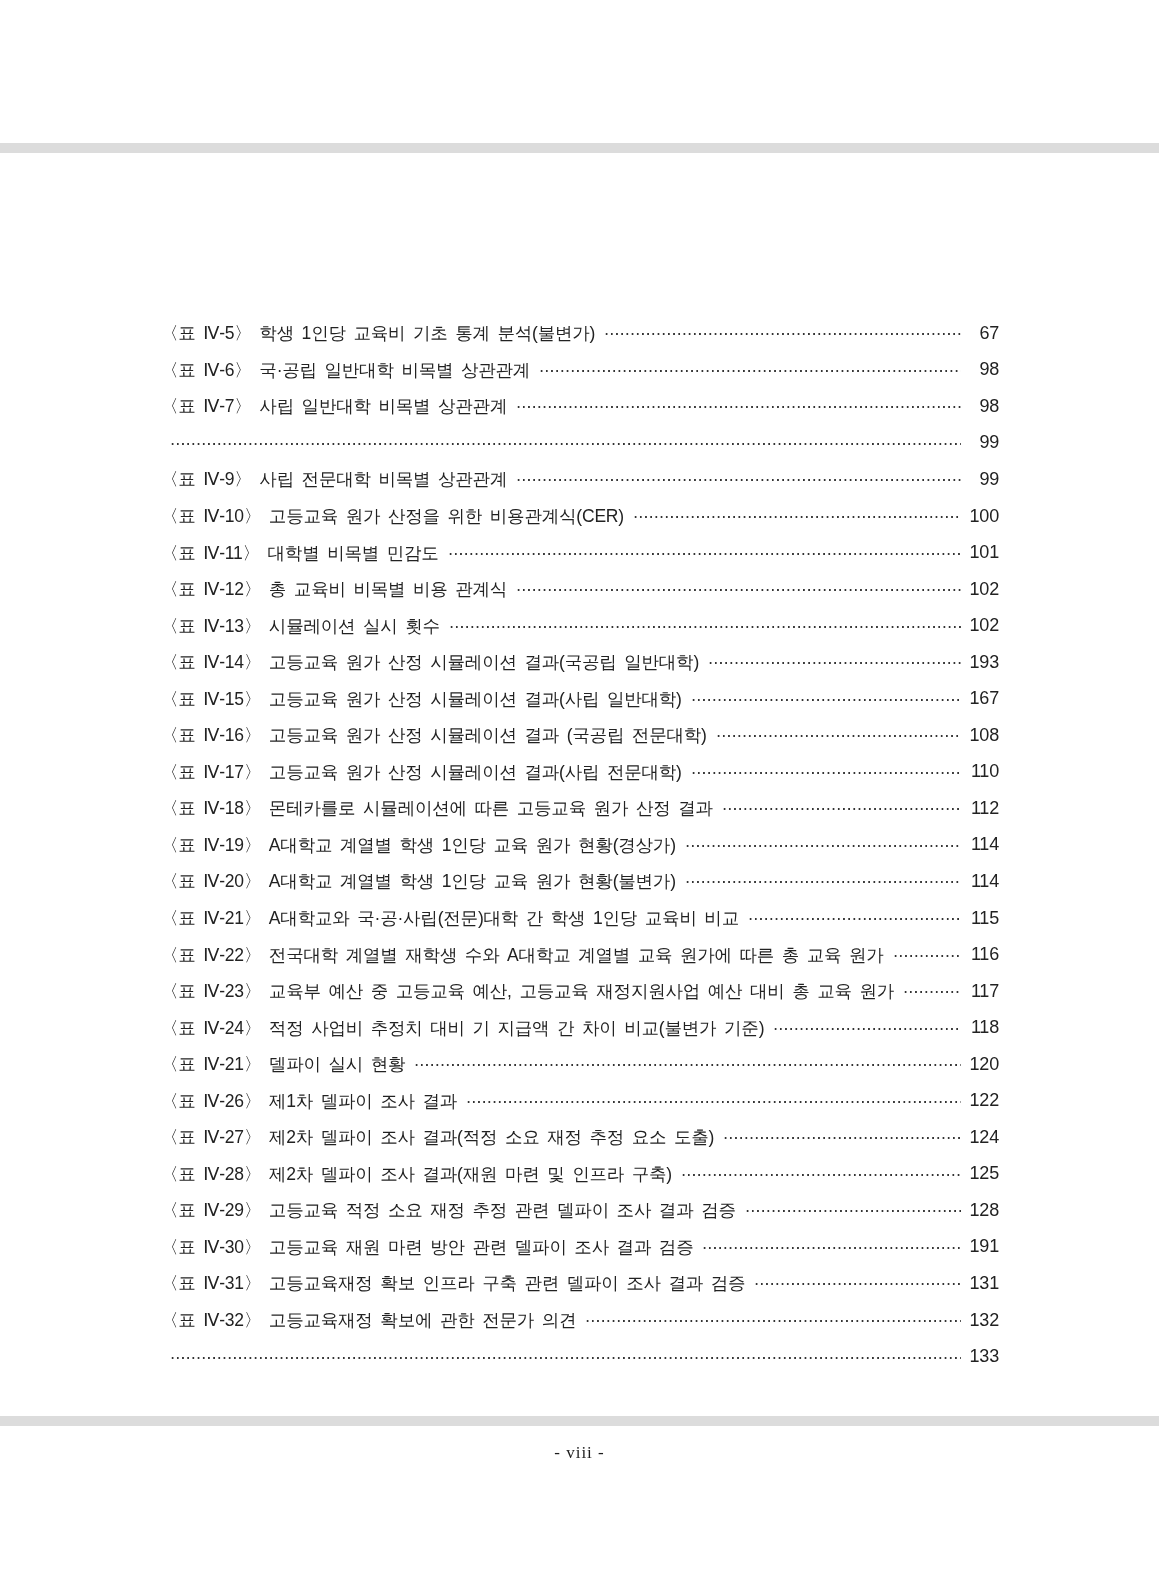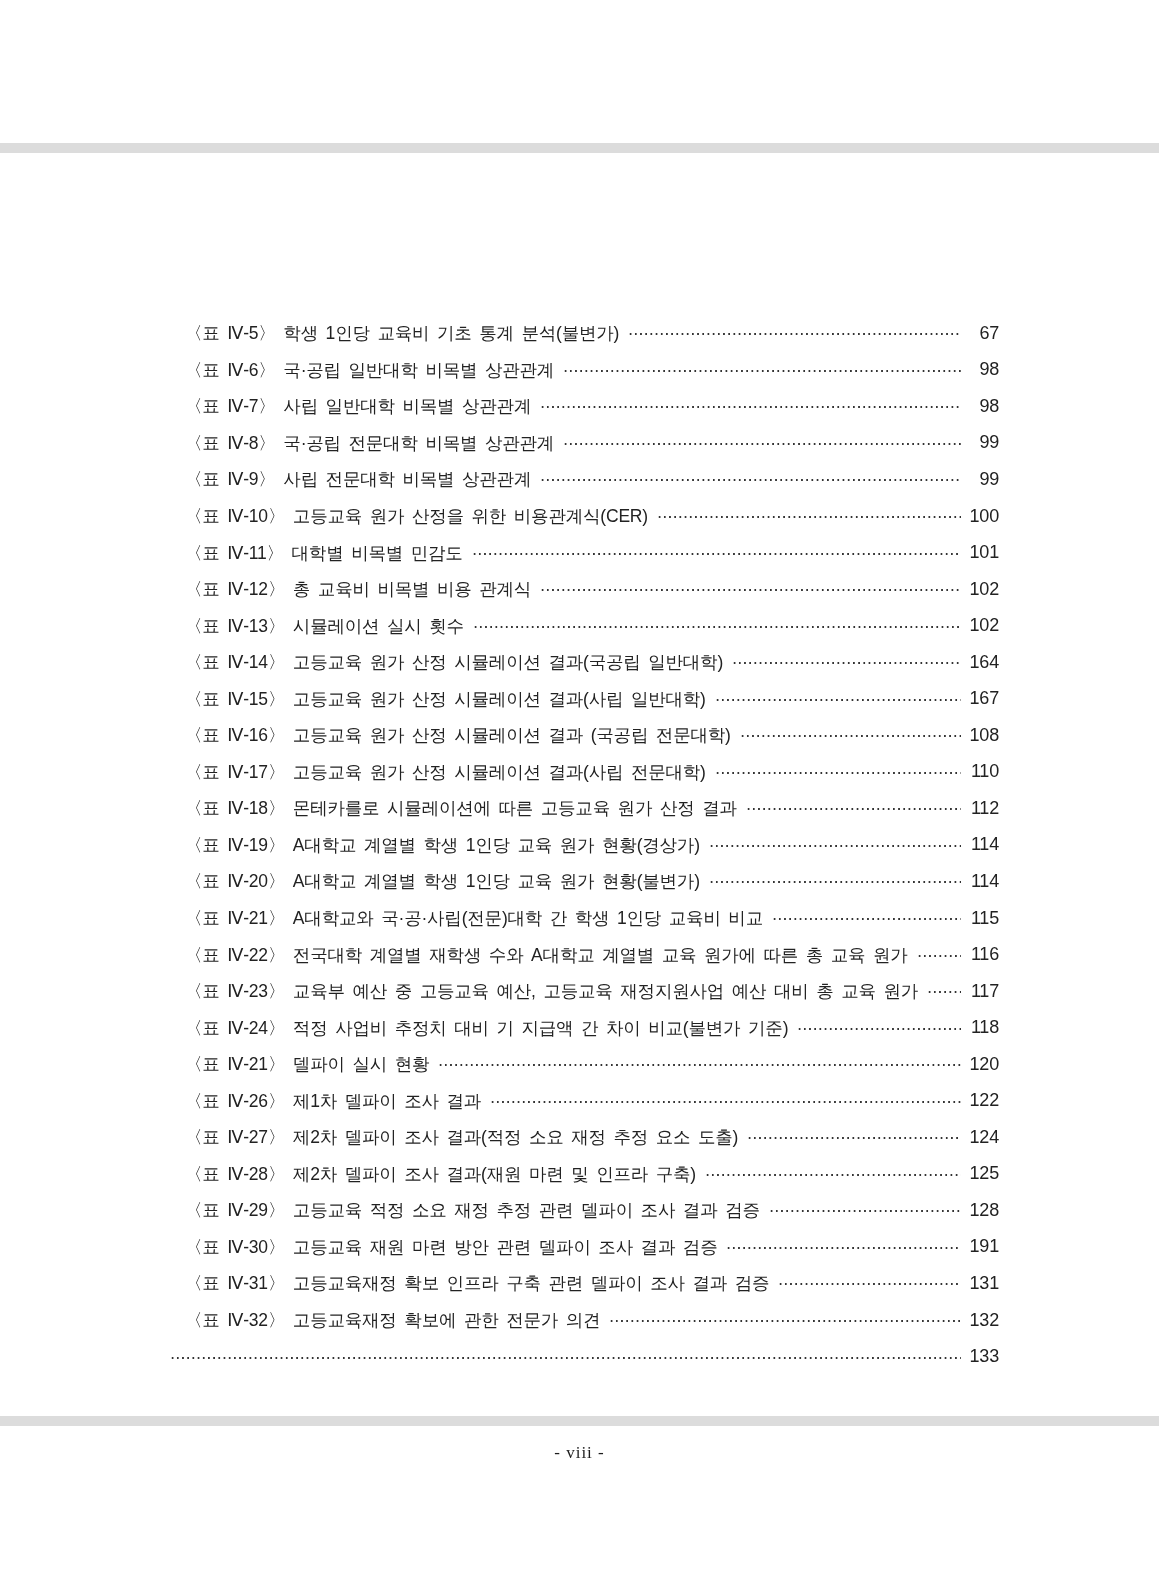--- a/index.html
+++ b/index.html
@@ -28,21 +28,20 @@
     align-items: center;
     height: 36.55px;
     font-size: 17.5px;
     color: #222222;
     letter-spacing: -0.2px;
     word-spacing: 3px;
   }
   .entry-label {
     white-space: nowrap;
     flex-shrink: 0;
-    margin-left: 24px;
   }
   .leader {
     flex: 1 1 auto;
     min-width: 10px;
     height: 18px;
     margin: 2px 6px 0 9px;
     background-image: radial-gradient(circle, #333333 1px, rgba(0,0,0,0) 1.3px);
     background-size: 5.2px 18px;
     background-repeat: repeat-x;
     background-position: left center;
@@ -83,21 +82,20 @@
     <span class="pagenum">98</span>
   </div>
 
   <div class="entry">
     <span class="entry-label">〈표 Ⅳ-7〉 사립 일반대학 비목별 상관관계</span>
     <span class="leader"></span>
     <span class="pagenum">98</span>
   </div>
 
   <div class="entry">
-    <span class="entry-label">〈표 Ⅳ-8〉 국·공립 전문대학 비목별 상관관계</span>
     <span class="leader"></span>
     <span class="pagenum">99</span>
   </div>
 
   <div class="entry">
     <span class="entry-label">〈표 Ⅳ-9〉 사립 전문대학 비목별 상관관계</span>
     <span class="leader"></span>
     <span class="pagenum">99</span>
   </div>
 
@@ -121,21 +119,21 @@
 
   <div class="entry">
     <span class="entry-label">〈표 Ⅳ-13〉 시뮬레이션 실시 횟수</span>
     <span class="leader"></span>
     <span class="pagenum">102</span>
   </div>
 
   <div class="entry">
     <span class="entry-label">〈표 Ⅳ-14〉 고등교육 원가 산정 시뮬레이션 결과(국공립 일반대학)</span>
     <span class="leader"></span>
-    <span class="pagenum">164</span>
+    <span class="pagenum">193</span>
   </div>
 
   <div class="entry">
     <span class="entry-label">〈표 Ⅳ-15〉 고등교육 원가 산정 시뮬레이션 결과(사립 일반대학)</span>
     <span class="leader"></span>
     <span class="pagenum">167</span>
   </div>
 
   <div class="entry">
     <span class="entry-label">〈표 Ⅳ-16〉 고등교육 원가 산정 시뮬레이션 결과 (국공립 전문대학)</span>

